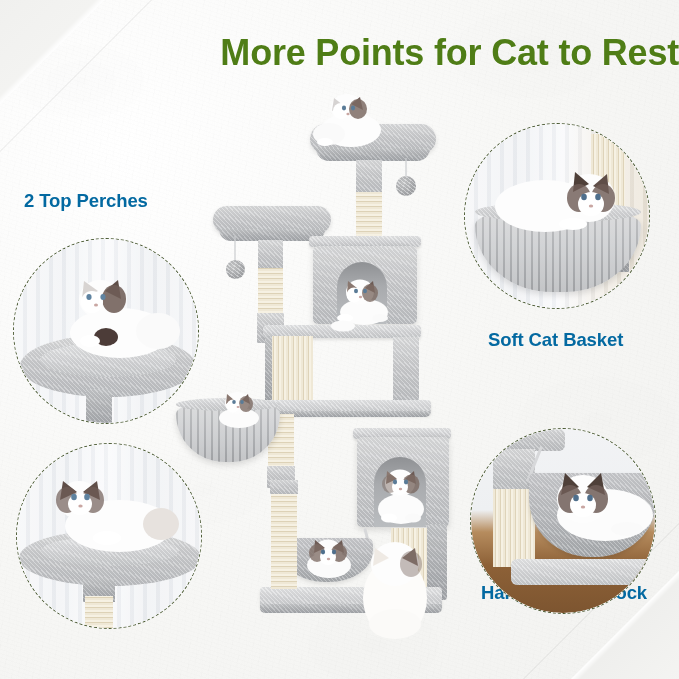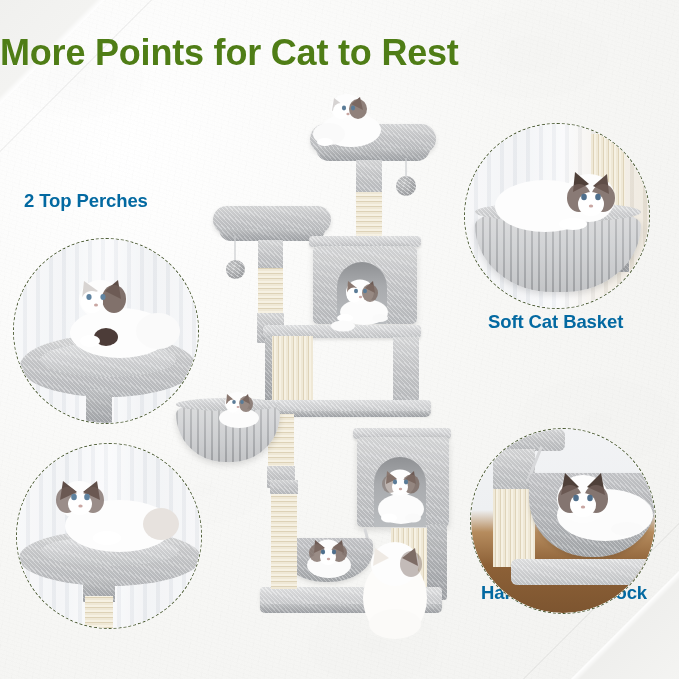--- a/index.html
+++ b/index.html
@@ -64,40 +64,40 @@
   }
   .fold-br-line {
     position: absolute; bottom: 0; right: 0; width: 156px; height: 156px;
     background: linear-gradient(315deg, rgba(0,0,0,0) 0 49.4%, rgba(0,0,0,.045) 49.4% 50.2%, rgba(0,0,0,0) 50.2%);
   }
 
   
   .headline {
     position: absolute;
     left: 0; right: 0; top: 32px;
-    text-align: left;
+    text-align: right;
     font-size: 36px;
     font-weight: 700;
     letter-spacing: -0.2px;
     color: #4f7d16;
     text-shadow: 0 1px 0 rgba(255,255,255,.6);
     white-space: nowrap;
   }
 
   
   .flabel {
     position: absolute;
     font-size: 18.5px;
     font-weight: 700;
     color: #0369a1;
     white-space: nowrap;
     letter-spacing: -0.1px;
   }
   #label-top-perches  { left: 24px;  top: 190px; }
-  #label-soft-basket  { left: 488px; top: 311px; }
+  #label-soft-basket  { left: 488px; top: 329px; }
   #label-hammock      { left: 481px; top: 582px; }
 
   
   .callout {
     position: absolute;
     border-radius: 50%;
     border: 1.6px dashed #4a5a33;
     overflow: hidden;
     background: #fafafa;
   }

